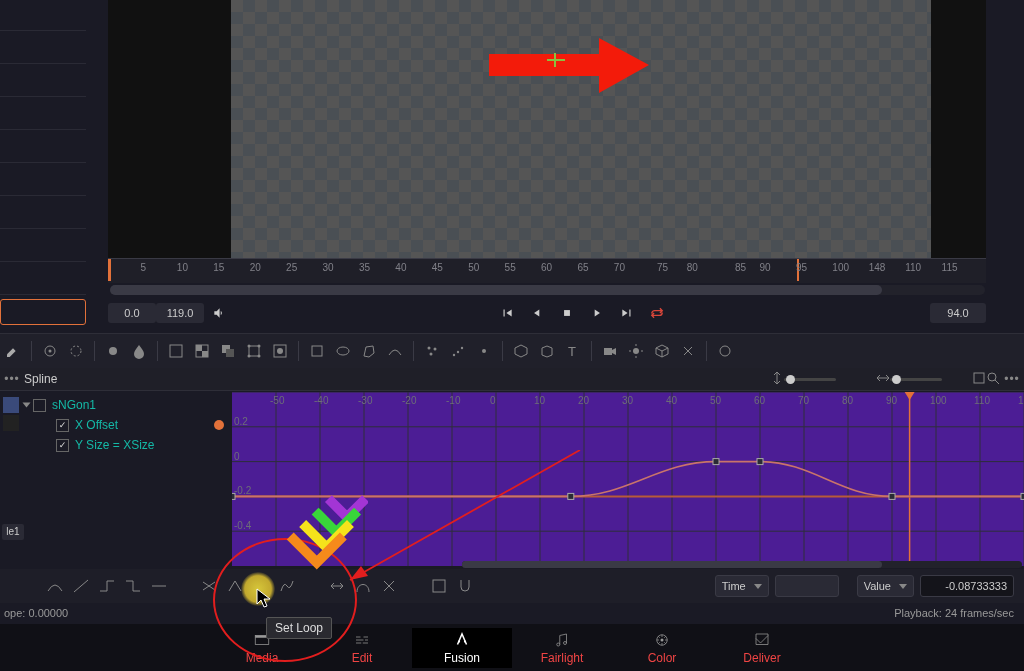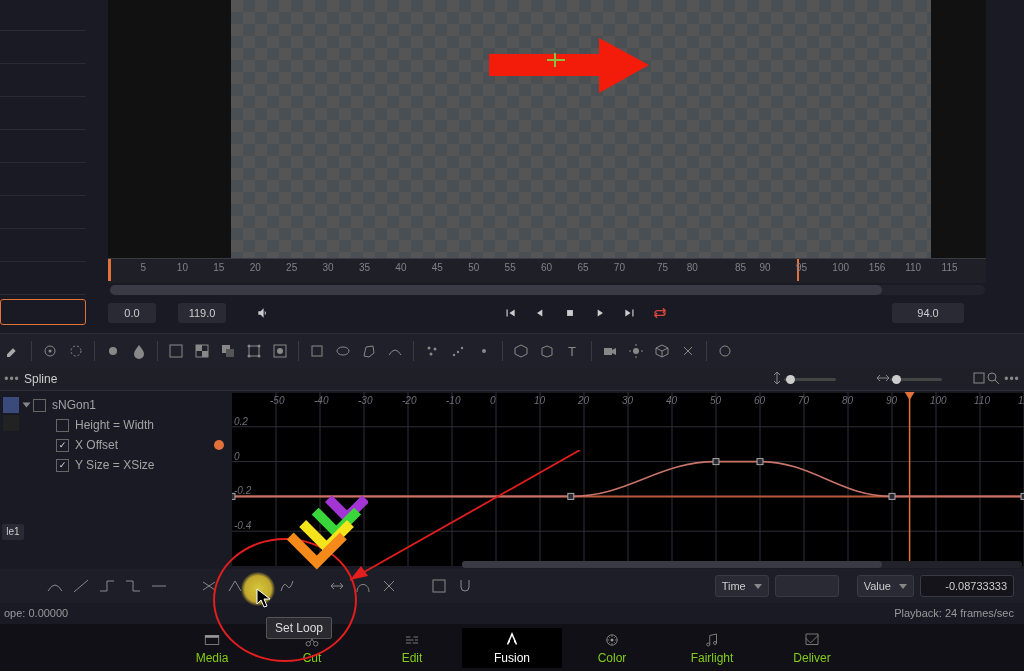--- a/index.html
+++ b/index.html
@@ -87,21 +87,21 @@
   .transport {
     position: absolute;
     left: 108px; top: 298px;
     width: 878px; height: 30px;
     display: flex; align-items: center;
   }
   .numbox {
     width: 48px; height: 20px;
     background: #2a2a35; color: #ccc;
     font-size: 11px; line-height:20px; text-align:center;
-    border-radius: 3px; margin-right: 22px;
+    border-radius: 3px; margin-right: 0;
   }
   .tbtn {
     width: 22px; height: 22px; margin: 0 4px;
     display:inline-flex; align-items:center; justify-content:center;
   }
   .tbtn svg { width:14px; height:14px; }
   .loop-btn svg path { stroke:#d9463a; stroke-width:2.4; fill:none; }
   .toolbar {
     position: absolute;
     left: 0; top: 333px;
@@ -120,39 +120,38 @@
     background: #1f1f28;
     border-bottom: 1px solid #2e2e38;
     display:flex; align-items:center;
   }
   .dots { width:24px; text-align:center; color:#888; letter-spacing:1px;}
   .tree {
     position: absolute;
     left: 24px; top: 395px;
     width: 200px;
     font-size: 12px;
-    color: #a3a3a3;
+    color: #14b8a6;
   }
   .tree .row { height: 20px; display:flex; align-items:center; }
   .tree .chk { width:11px; height:11px; border:1px solid #666; margin-right:6px; display:inline-flex; align-items:center; justify-content:center;}
   .tree .chk.on::after { content:"✓"; font-size:9px; color:#ddd; line-height:9px;}
   .tree .tri { width:0;height:0;border-top:4px solid transparent;border-bottom:4px solid transparent;border-left:5px solid #888; margin-right:4px; transform:rotate(90deg);}
   .tree .ind2 { padding-left: 32px;}
   .keydot { position:absolute; left:215px; width:10px;height:10px; border-radius:50%; background:#e2713a;}
   .left-color {
     position:absolute; left:0; top:395px; width:22px;
   }
   .left-color .sw { width:16px;height:16px; margin:2px auto; }
   .spline-graph {
     position: absolute;
     left: 232px; top: 392px;
     width: 792px; height: 174px;
-    background: #000000;
+    background: #4c1d95;
     overflow: visible;
-    font-style: italic;
   }
   .spline-graph svg { position:absolute; left:0; top:0; }
   .chevrons { position:absolute; left:278px; top:495px; width:90px; height:80px; pointer-events:none;}
   .spline-tools {
     position: absolute;
     left: 0; top: 569px;
     width: 1024px; height: 34px;
     background: #1e1e28;
     display:flex; align-items:center;
   }
@@ -170,21 +169,21 @@
     position:absolute; left:0; top:604px; width:1024px; height:20px;
     background:#1a1a25; font-size:11px; color:#999;
   }
   .page-tabs {
     position:absolute; left:0; top:624px; width:1024px; height:47px;
     background:#101016;
     display:flex; align-items:center; justify-content:center;
   }
   .page-tab {
     width:100px; height:40px; display:flex; flex-direction:column; align-items:center; justify-content:center;
-    color:#84cc16; font-size:12px;
+    color:#ef4444; font-size:12px;
   }
   .page-tab.active { color:#fff; background:#000;}
   .page-tab svg { width:18px; height:18px; margin-bottom:2px;}
   
   .anno { position:absolute; pointer-events:none; }
   .highlight-dot {
     position:absolute; left:241px; top:572px; width:34px; height:34px;
     border-radius:50%;
     background: radial-gradient(circle, #d6c63a 0%, #c1a82e 55%, rgba(193,168,46,0) 72%);
     pointer-events:none;
@@ -255,21 +254,21 @@
     <span class="tick" style="left: 396.583px; text-align: center;">55</span>
     <span class="tick" style="left: 433px;">60</span>
     <span class="tick" style="left: 469.417px;">65</span>
     <span class="tick" style="left: 505.833px;">70</span>
     <span class="tick" style="left: 549px;">75</span>
     <span class="tick" style="left: 578.667px;">80</span>
     <span class="tick" style="left: 627px;">85</span>
     <span class="tick" style="left: 651.5px;">90</span>
     <span class="tick" style="left: 687.917px;">95</span>
     <span class="tick" style="left: 724.333px;">100</span>
-    <span class="tick" style="left: 760.75px;">156</span>
+    <span class="tick" style="left: 760.75px;">148</span>
     <span class="tick" style="left: 797.167px;">110</span>
     <span class="tick" style="left: 833.583px;">115</span>
   </div>
 
 <div class="scrollbar-h">
   <div class="thumb"></div>
 </div>
 
 <div class="transport">
   <div class="numbox">0.0</div>
@@ -304,21 +303,21 @@
       <svg viewBox="0 0 24 24">
         <path fill="#ccc" d="M16 6h2v12h-2zM4 6v12l9-6z"></path>
       </svg>
     </div>
   <div class="tbtn loop-btn">
       <svg viewBox="0 0 24 24">
         <path d="M17 4l4 4-4 4M7 20l-4-4 4-4M21 8H8a5 5 0 0 0-5 5M3 16h13a5 5 0 0 0 5-5"></path>
       </svg>
     </div>
   <div style="flex:1"></div>
-  <div class="numbox" style="width:72px">94.0</div>
+  <div class="numbox" style="width:56px">94.0</div>
 </div>
 
 <div class="toolbar">
   <div class="ico">
       <svg width="16" height="16" viewBox="0 0 24 24">
         <path fill="#aaa" d="M3 17l9-9 4 4-9 9H3v-4z"></path>
       </svg>
     </div>
   <div class="sep"></div>
   <div class="ico">
@@ -501,24 +500,20 @@
 <div class="left-color">
   <div class="sw" style="background:#3a4a7a"></div>
   <div class="sw" style="background:#222"></div>
 </div>
 
 <div class="tree">
   <div class="row">
     <span class="tri"></span>
       <span class="chk"></span>
     <span>sNGon1</span>
-  </div>
-  <div class="row ind2">
-    <span class="chk"></span>
-    <span>Height = Width</span>
   </div>
   <div class="row ind2" style="position:relative">
     <span class="chk on"></span>
     <span>X Offset</span>
     <span class="keydot" style="top:5px;left:190px"></span>
   </div>
   <div class="row ind2">
     <span class="chk on"></span>
     <span>Y Size = XSize</span>
   </div>
@@ -686,55 +681,47 @@
 <div class="page-tabs">
   <div class="page-tab">
     <svg viewBox="0 0 24 24">
         <rect x="3" y="6" width="18" height="12" stroke="#999" fill="none"></rect>
         <rect x="3" y="6" width="18" height="3" fill="#999"></rect>
       </svg>
     <span>Media</span>
   </div>
   <div class="page-tab">
     <svg viewBox="0 0 24 24">
-        <circle cx="7" cy="17" r="3" stroke="#999" fill="none"></circle>
-        <circle cx="17" cy="17" r="3" stroke="#999" fill="none"></circle>
-        <path d="M9 15L18 4M15 15L6 4" stroke="#999"></path>
-      </svg>
-    <span>Cut</span>
-  </div>
-  <div class="page-tab">
-    <svg viewBox="0 0 24 24">
         <path d="M4 8h6M4 12h10M4 16h7M14 8h6M16 12h4M13 16h7" stroke="#999"></path>
       </svg>
     <span>Edit</span>
   </div>
   <div class="page-tab active">
     <svg viewBox="0 0 24 24">
         <path d="M6 18l6-14 6 14" stroke="#fff" fill="none" stroke-width="2"></path>
         <circle cx="8" cy="14" r="1.5" fill="#fff"></circle>
         <circle cx="16" cy="14" r="1.5" fill="#fff"></circle>
       </svg>
     <span>Fusion</span>
   </div>
   <div class="page-tab">
     <svg viewBox="0 0 24 24">
+        <path d="M9 18V6l9-2v12" stroke="#999" fill="none"></path>
+        <circle cx="7" cy="18" r="2" stroke="#999" fill="none"></circle>
+        <circle cx="16" cy="16" r="2" stroke="#999" fill="none"></circle>
+      </svg>
+    <span>Fairlight</span>
+  </div>
+  <div class="page-tab">
+    <svg viewBox="0 0 24 24">
         <circle cx="12" cy="12" r="7" stroke="#999" fill="none"></circle>
         <circle cx="12" cy="12" r="2" fill="#999"></circle>
         <path d="M12 5v3M12 16v3M5 12h3M16 12h3M7 7l2 2M15 15l2 2M17 7l-2 2M9 15l-2 2" stroke="#999"></path>
       </svg>
     <span>Color</span>
-  </div>
-  <div class="page-tab">
-    <svg viewBox="0 0 24 24">
-        <path d="M9 18V6l9-2v12" stroke="#999" fill="none"></path>
-        <circle cx="7" cy="18" r="2" stroke="#999" fill="none"></circle>
-        <circle cx="16" cy="16" r="2" stroke="#999" fill="none"></circle>
-      </svg>
-    <span>Fairlight</span>
   </div>
   <div class="page-tab">
     <svg viewBox="0 0 24 24">
         <path d="M4 4h16v14H4zM4 10l6 6 10-10" stroke="#999" fill="none"></path>
       </svg>
     <span>Deliver</span>
   </div>
 </div>
 
 <div class="highlight-dot"></div>

